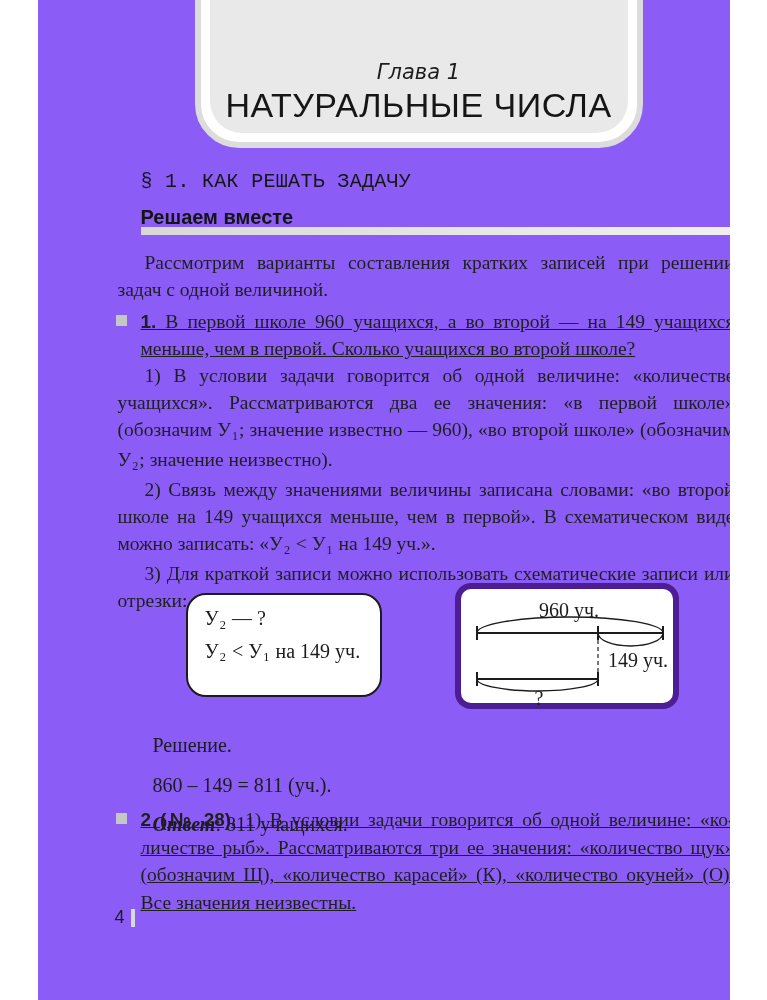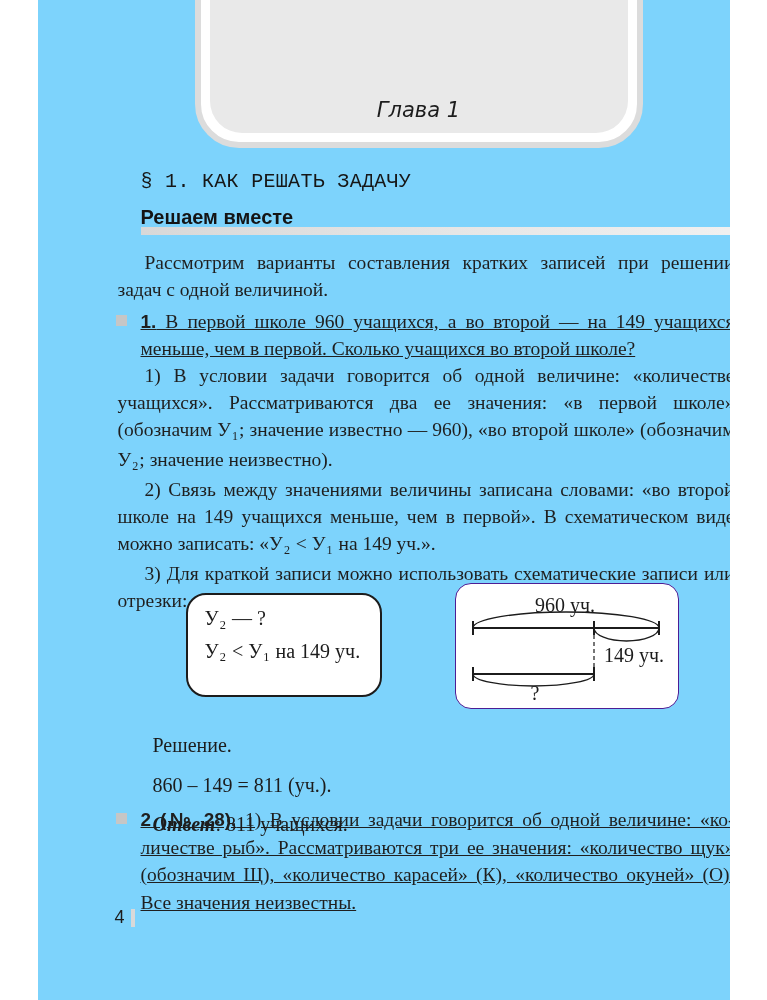--- a/index.html
+++ b/index.html
@@ -1,18 +1,18 @@
 <!DOCTYPE html>
 <html><head>
 <meta charset="utf-8">
 <style>
   html,body { margin:0; padding:0; background:#ffffff; }
   .page {
     position:relative; width:692px; height:1000px; margin:0 auto;
-    background:#7dd3fc; overflow:hidden;
+    background:#8b5cf6; overflow:hidden;
     font-family:"Liberation Serif", serif; color:#1c1c1c;
   }
 
   
   .chapter-outer {
     position:absolute; left:157px; top:-52px; width:448px; height:200px;
     box-sizing:border-box; border:6px solid #dcdcdc; border-radius:44px;
     background:#ffffff; padding:9px;
   }
   .chapter-inner {
@@ -66,21 +66,21 @@
   
   .schematic-box {
     position:absolute; left:148px; top:593px; width:196px; height:104px;
     box-sizing:border-box; border:2px solid #1c1c1c; border-radius:20px;
     padding:9px 0 0 17px; font-size:20px; line-height:29.5px; background:#fff;
   }
 
   
   .diagram-box {
     position:absolute; left:417px; top:583px; width:224px; height:126px;
-    box-sizing:border-box; border:1px solid #4c1d95; border-radius:16px;
+    box-sizing:border-box; border:6px solid #4c1d95; border-radius:16px;
     background:#fff;
   }
   .diagram-box svg { display:block; margin:1px auto 0 auto; }
   .svg-label { font-family:"Liberation Serif", serif; font-size:20px; fill:#1c1c1c; }
 
   
   .solution {
     position:absolute; left:103px; top:720px; font-size:20px; line-height:27.5px;
   }
   .solution div { margin:12px; }
@@ -101,20 +101,21 @@
   }
 </style>
 </head>
 <body>
 
 <div class="page">
 
   <div class="chapter-outer">
     <div class="chapter-inner">
       <div class="chapter-label">Глава 1</div>
+      <div class="chapter-title">НАТУРАЛЬНЫЕ ЧИСЛА</div>
     </div>
   </div>
 
   <div class="section-heading">§ 1. КАК РЕШАТЬ ЗАДАЧУ</div>
 
   <div class="rv-heading">Решаем вместе</div>
   <div class="rv-bar"></div>
 
   <div class="bodytext">
     <p class="para"><span>Рассмотрим варианты составления кратких записей при решении задач с одной величиной.</span></p>

